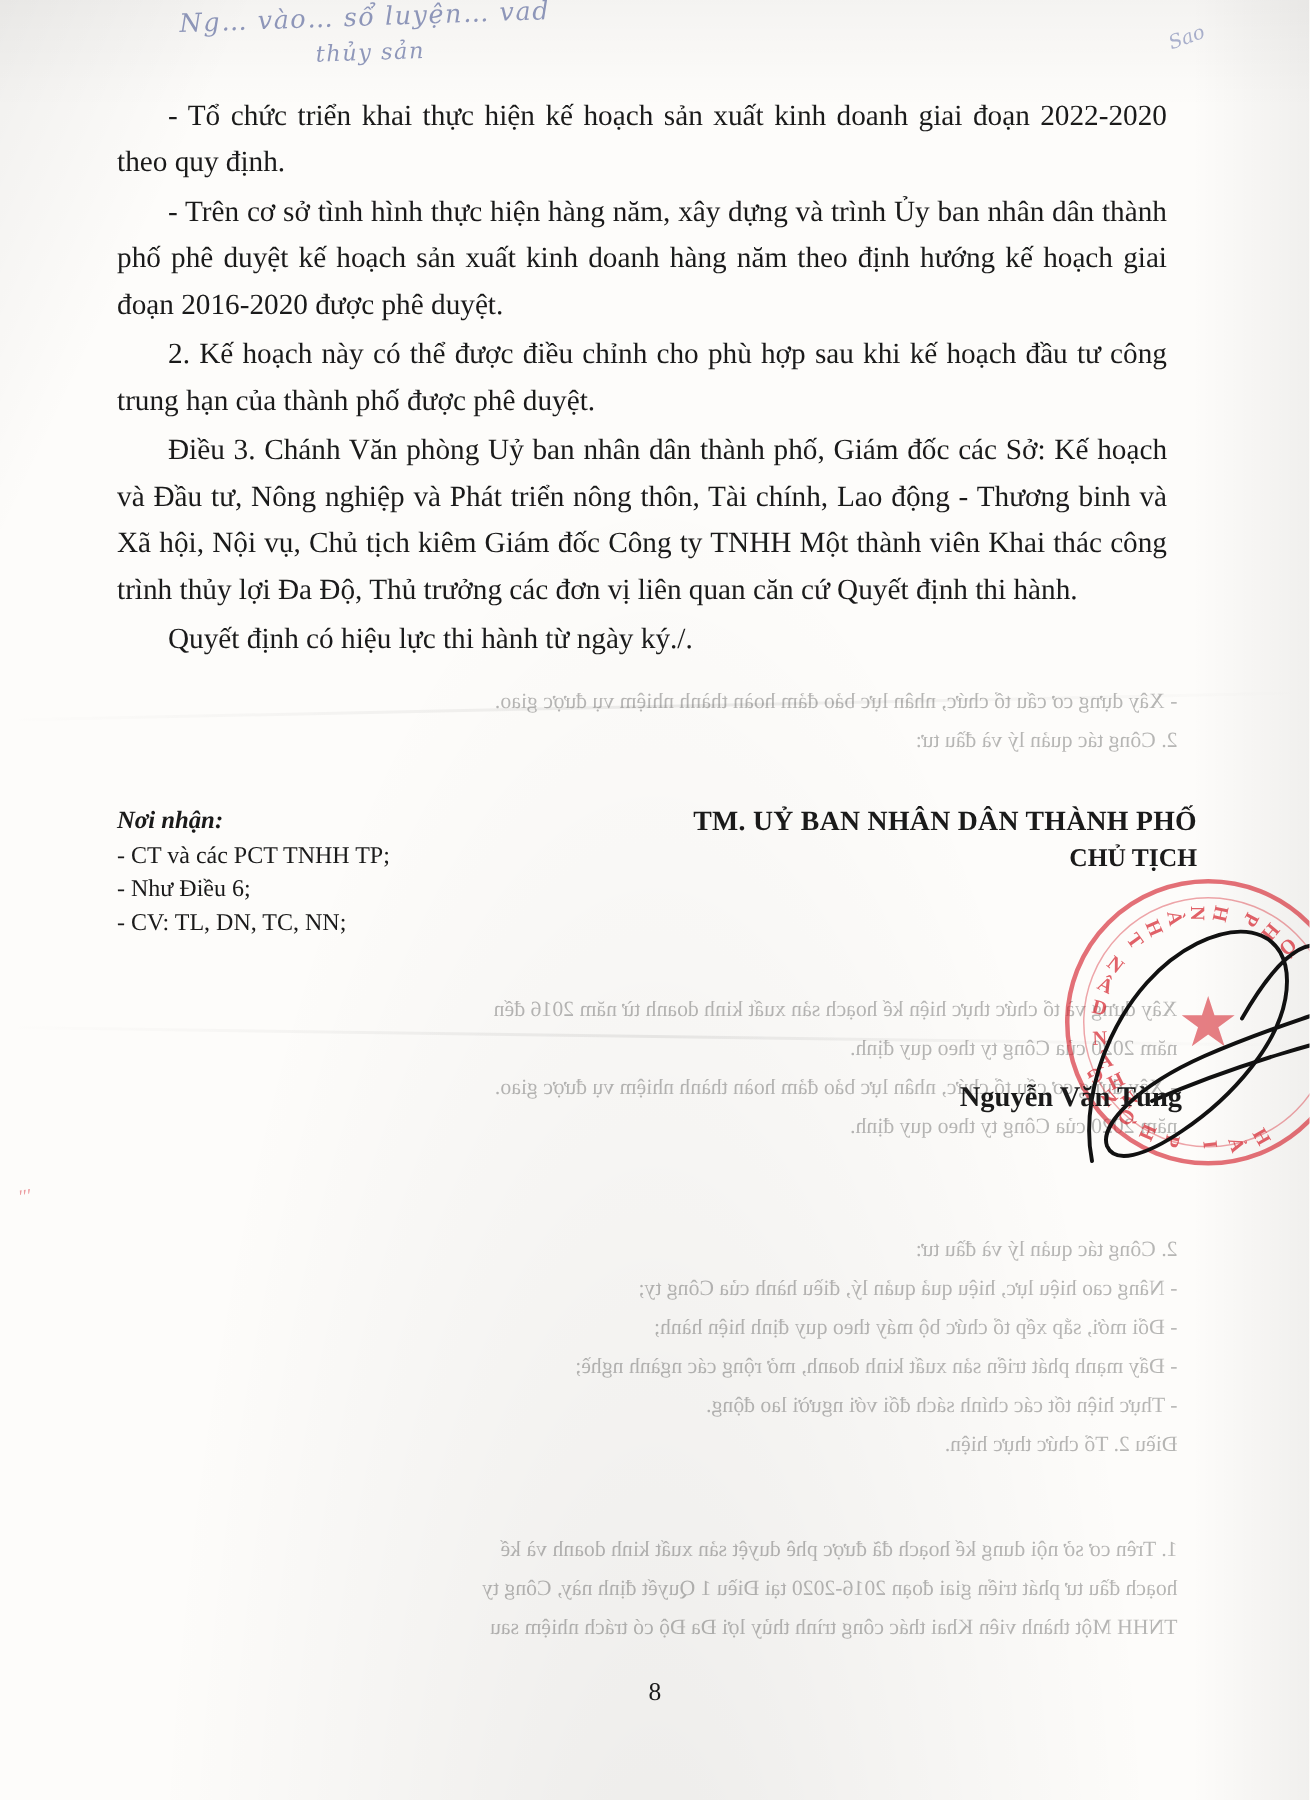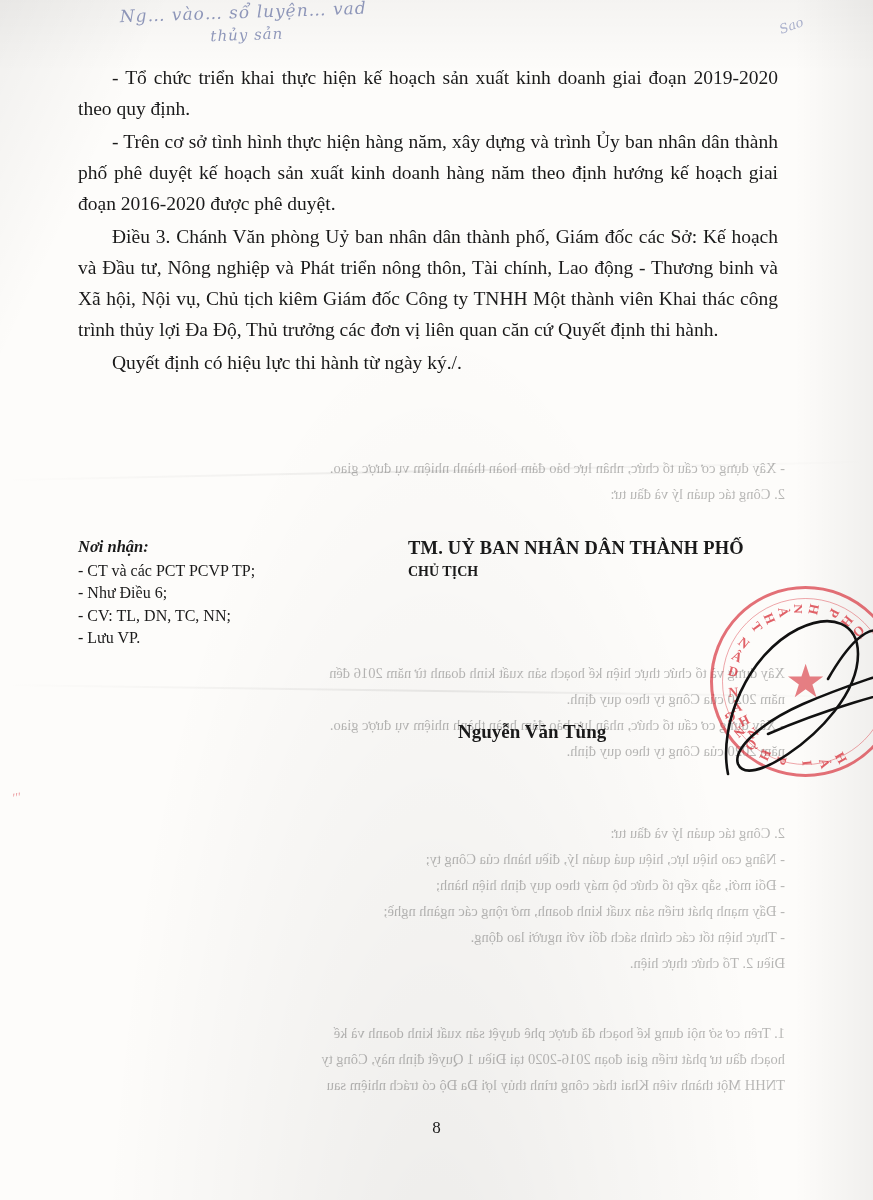--- a/index.html
+++ b/index.html
@@ -107,31 +107,31 @@
     font-weight: bold;
     font-style: italic;
     font-size: 16.5px;
     margin-bottom: 1px;
   }
   .signer {
     position: absolute;
     left: 330px;
     top: 0;
     width: 390px;
-    text-align: left;
+    text-align: right;
   }
   .signer .org {
     font-weight: bold;
     font-size: 18.5px;
     line-height: 24px;
     letter-spacing: 0.2px;
   }
   .signer .role {
     font-weight: bold;
-    font-size: 14px;
+    font-size: 17px;
     line-height: 24px;
   }
   .signer .name {
     position: absolute;
     top: 185px;
     left: 50px;
     width: 330px;
     font-weight: bold;
     font-size: 19px;
   }
@@ -264,34 +264,34 @@
   </div>
   <div class="ghost g-bot">
     <div>1. Trên cơ sở nội dung kế hoạch đã được phê duyệt sản xuất kinh doanh và kế</div>
     <div>hoạch đầu tư phát triển giai đoạn 2016-2020 tại Điều 1 Quyết định này, Công ty</div>
     <div>TNHH Một thành viên Khai thác công trình thủy lợi Đa Độ có trách nhiệm sau</div>
   </div>
 
   <div class="red-mark">′′′</div>
 
   <div class="content">
-    <p class="body">- Tổ chức triển khai thực hiện kế hoạch sản xuất kinh doanh giai đoạn 2019-2020 theo quy định.</p>
+    <p class="body">- Tổ chức triển khai thực hiện kế hoạch sản xuất kinh doanh giai đoạn 2022-2020 theo quy định.</p>
     <p class="body">- Trên cơ sở tình hình thực hiện hàng năm, xây dựng và trình Ủy ban nhân dân thành phố phê duyệt kế hoạch sản xuất kinh doanh hàng năm theo định hướng kế hoạch giai đoạn 2016-2020 được phê duyệt.</p>
+    <p class="body">2. Kế hoạch này có thể được điều chỉnh cho phù hợp sau khi kế hoạch đầu tư công trung hạn của thành phố được phê duyệt.</p>
     <p class="body"><span class="b">Điều 3.</span><span> Chánh Văn phòng Uỷ ban nhân dân thành phố, Giám đốc các Sở: Kế hoạch và Đầu tư, Nông nghiệp và Phát triển nông thôn, Tài chính, Lao động - Thương binh và Xã hội, Nội vụ, Chủ tịch kiêm Giám đốc Công ty TNHH Một thành viên Khai thác công trình thủy lợi Đa Độ, Thủ trưởng các đơn vị liên quan căn cứ Quyết định thi hành.</span></p>
     <p class="body">Quyết định có hiệu lực thi hành từ ngày ký./.</p>
   </div>
 
   <div class="sign-block">
 
     <div class="recipients">
       <div class="title">Nơi nhận:</div>
-      <div>- CT và các PCT PCVP TP;</div>
+      <div>- CT và các PCT TNHH TP;</div>
       <div>- Như Điều 6;</div>
       <div>- CV: TL, DN, TC, NN;</div>
-      <div>- Lưu VP.</div>
     </div>
 
     <div class="signer">
       <div class="org">TM. UỶ BAN NHÂN DÂN THÀNH PHỐ</div>
       <div class="role">CHỦ TỊCH</div>
 
       <div class="seal">
         <div class="seal-star">★</div>
         <div class="seal-text">
           <span style="transform: rotate(-128deg) translate(0,-78px) rotate(90deg);">N</span>

